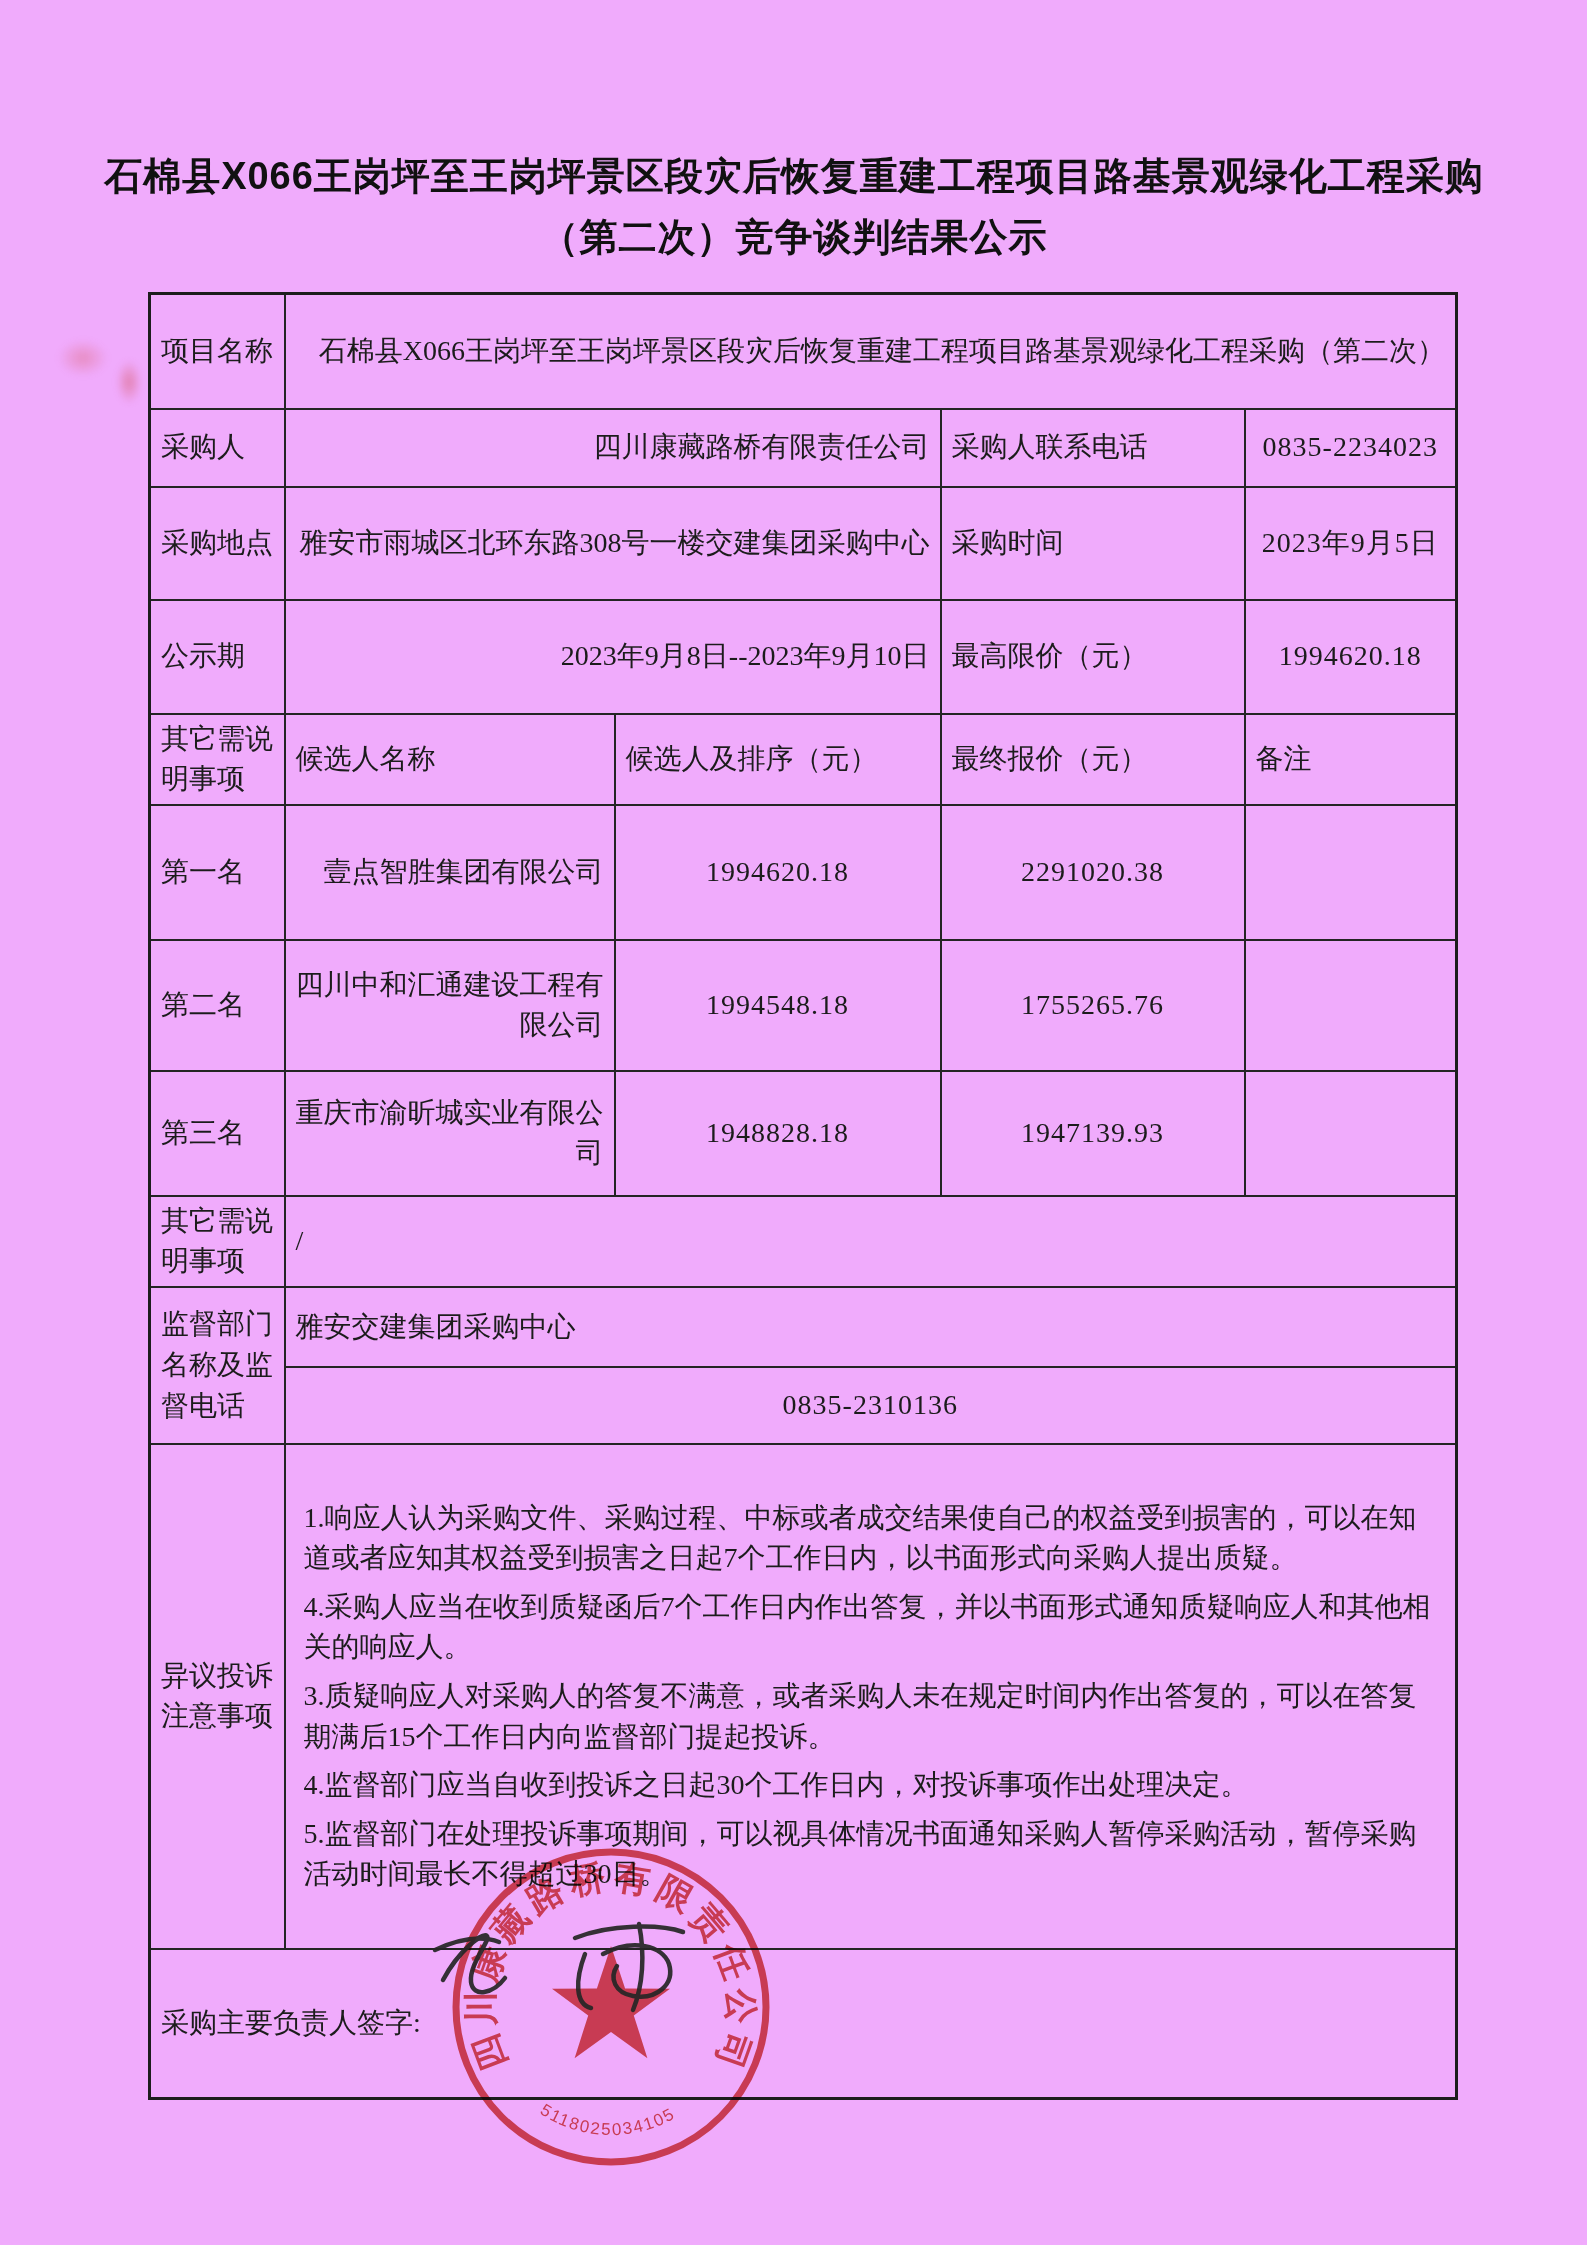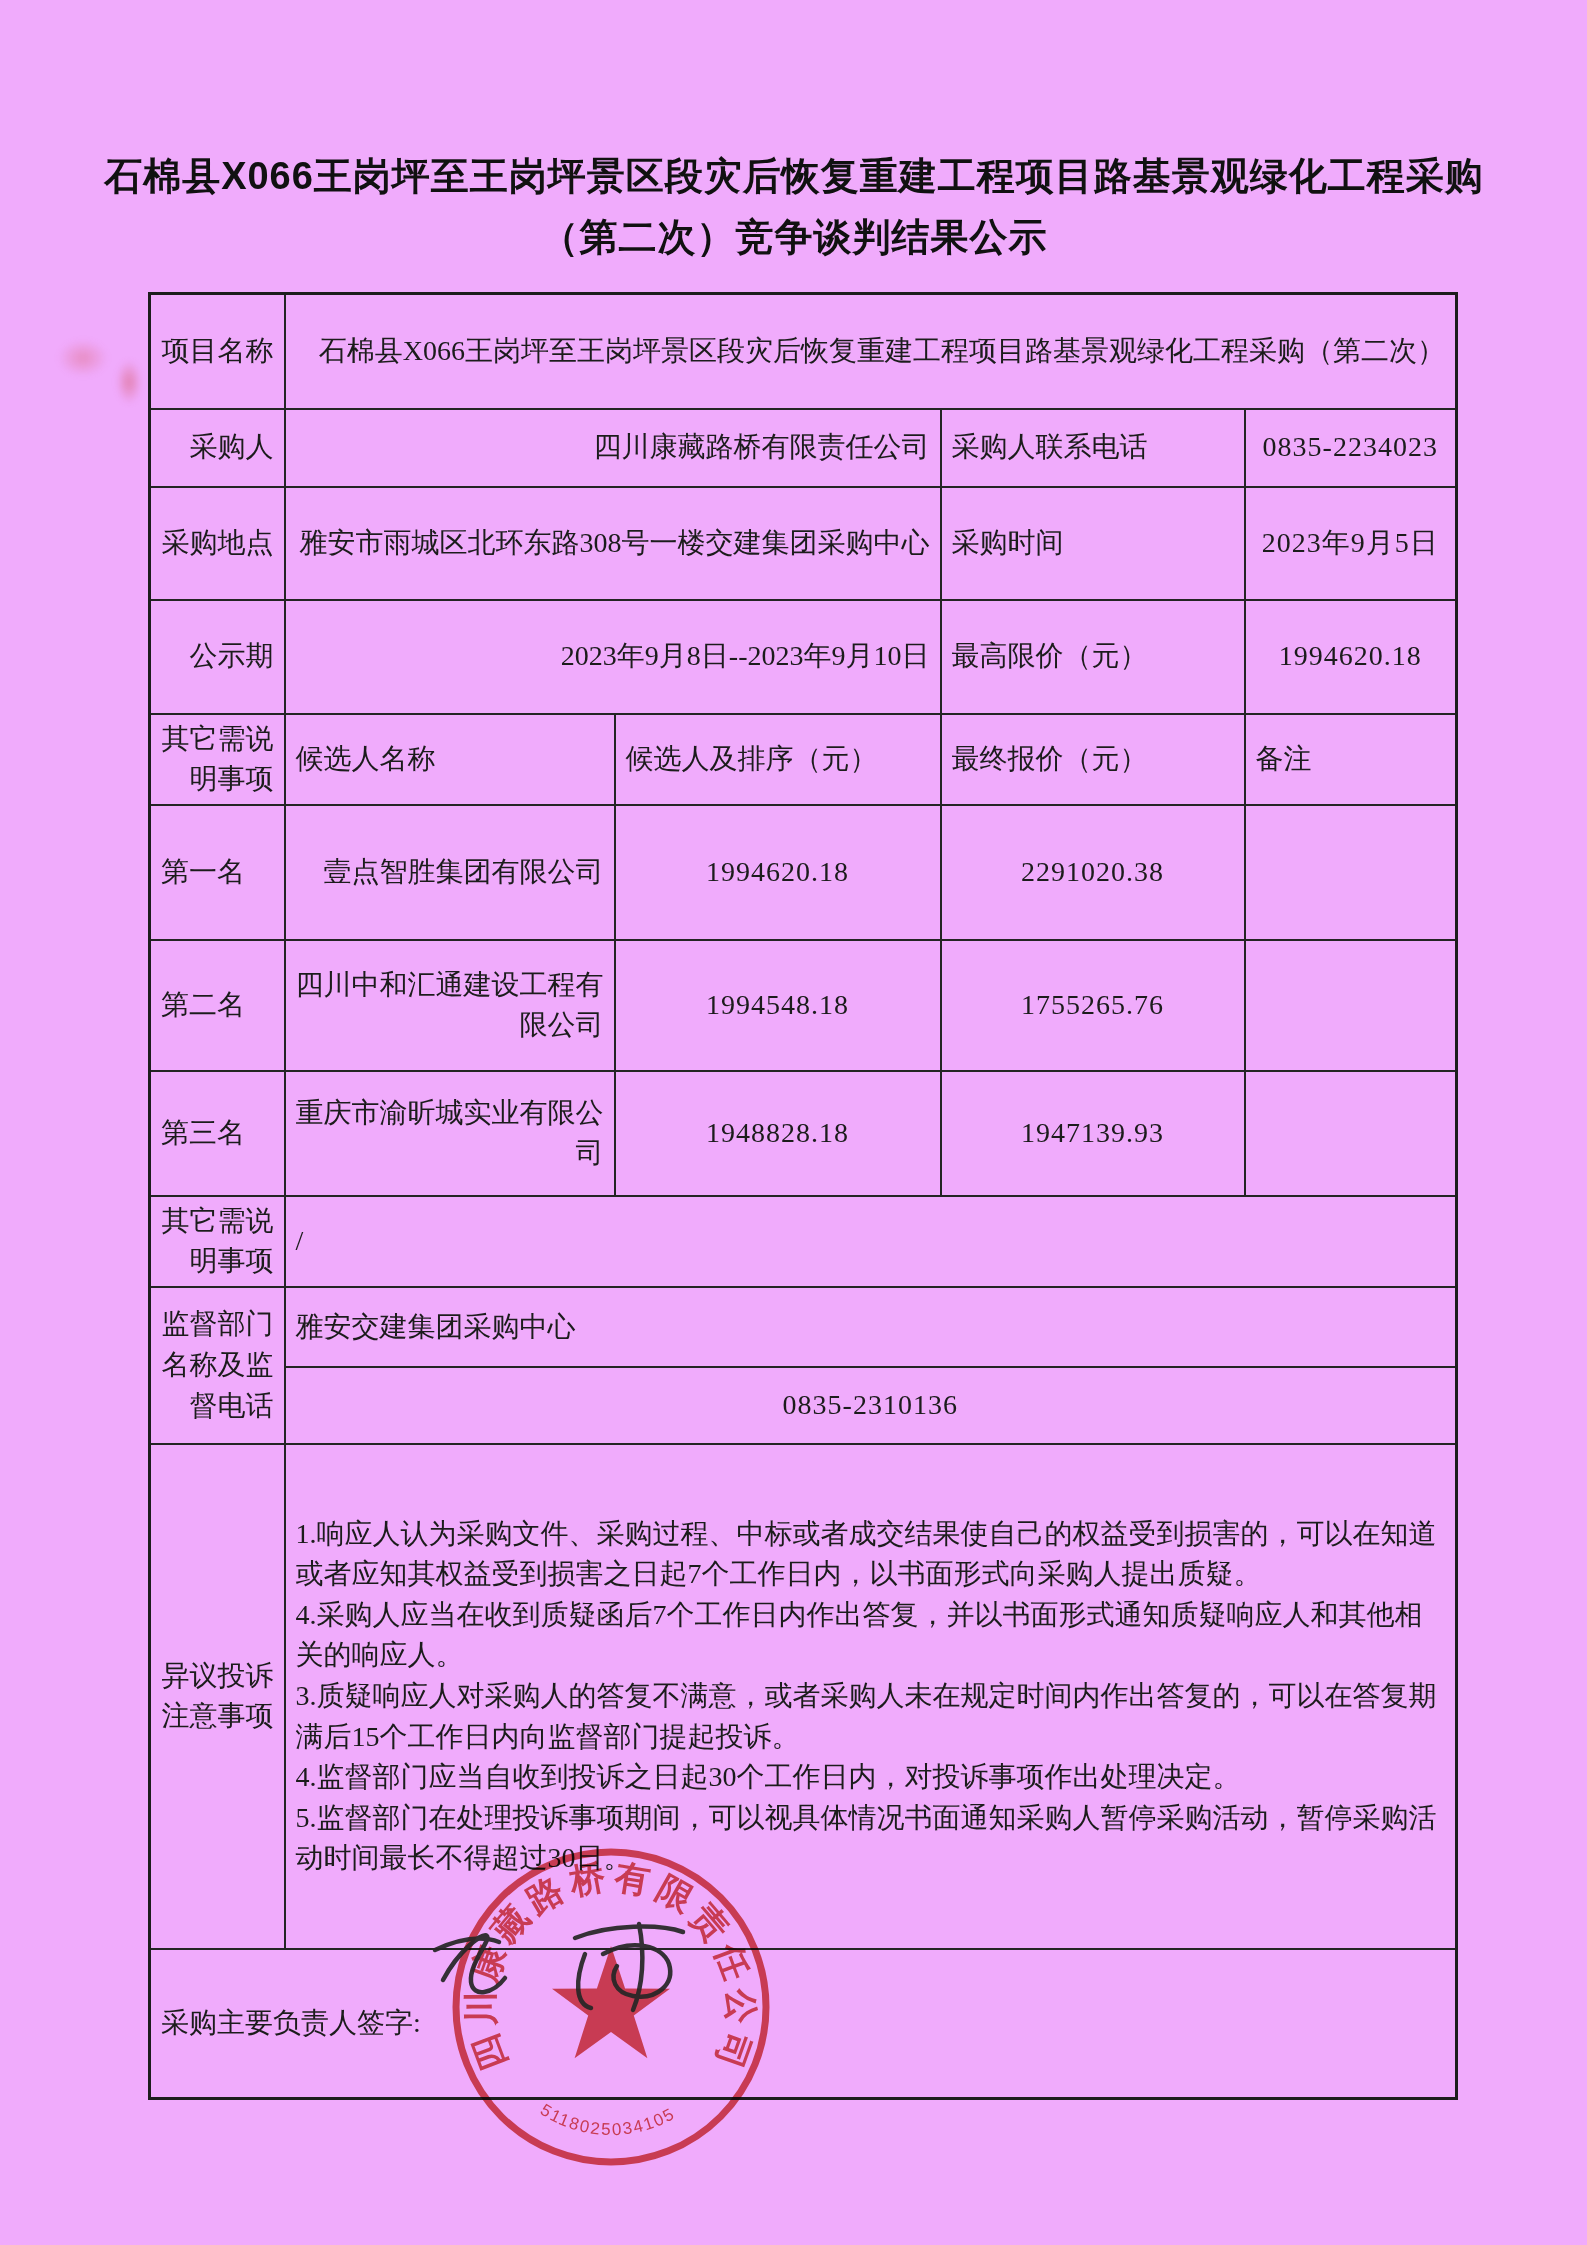--- a/index.html
+++ b/index.html
@@ -32,27 +32,27 @@
     border:3px solid #1d1d1d;
   }
   table.doc td{
     border:2px solid #242424;
     padding:4px 10px;
     vertical-align:middle;
     line-height:1.45;
     overflow:hidden;
   }
   .thick td{border-top:3px solid #1a1a1a;}
-  .lab{text-align:right;padding:4px 8px;}
+  .lab{text-align:left;padding:4px 8px;}
   .cen{text-align:left;}
   .val{text-align:right;padding-left:14px;}
   .wrapcell{padding-right:44px;}
   .num{text-align:center;letter-spacing:1px;}
   .obj{line-height:1.62;padding:10px 16px;vertical-align:middle;}
-  .obj .obj-item{margin:0;font-family:Liberation Serif, serif;}
+  .obj .obj-item{margin:8px;font-family:Liberation Serif, serif;}
   .sig-cell{padding-left:16px;font-size:28px;}
   .h115{height:115px}.h78{height:78px}.h113{height:113px}.h114{height:114px}
   .h80{height:80px}.h135{height:135px}.h131{height:131px}.h125{height:125px}
   .h77{height:77px}.h505{height:505px}.h150{height:150px}
   .stamp{
     position:absolute;left:446px;top:1842px;
     width:330px;height:330px;
     mix-blend-mode:multiply;
     opacity:.88;
     z-index:5;

